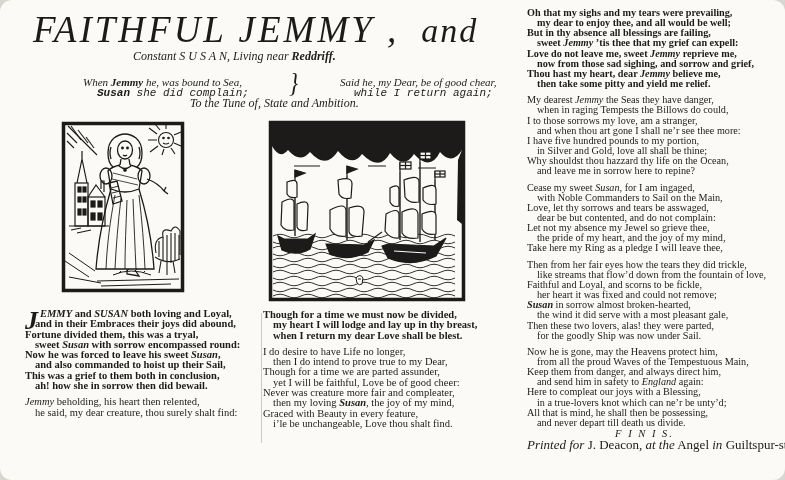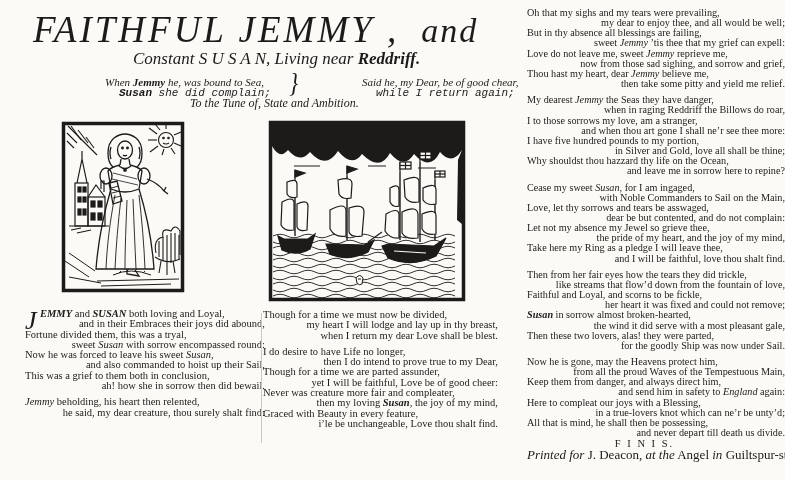--- a/index.html
+++ b/index.html
@@ -1,47 +1,47 @@
 <!DOCTYPE html>
 <html><head>
 <meta charset="utf-8">
 <style>
   html,body{margin:0;padding:0;}
   body{background:#d8d6d0;}
   .sheet{
     position:relative;width:785px;height:480px;background:#fbfaf6;overflow:hidden;
-    font-family:"Liberation Serif","DejaVu Serif",serif;color:#1c1b19;
+    font-family:"Liberation Serif","DejaVu Serif",serif;color:#1c1b19;border-radius:12px;
   }
   
   .title{position:absolute;left:33px;top:8px;white-space:nowrap;}
   .title-main{font-style:italic;font-size:37px;letter-spacing:3px;}
   .title-and{font-style:italic;font-size:34px;margin-left:22px;letter-spacing:2px;}
-  .subtitle{position:absolute;left:133px;top:49px;font-style:italic;font-size:17px;white-space:nowrap;}
-  .ep{position:absolute;font-style:italic;font-size:11px;line-height:10.6px;white-space:nowrap;margin-left:22px;}
+  .subtitle{position:absolute;left:133px;top:49px;font-style:italic;font-size:12px;white-space:nowrap;}
+  .ep{position:absolute;font-style:italic;font-size:11px;line-height:10.6px;white-space:nowrap;}
   .ep-left{left:83px;top:77px;}
   .ep-right{left:340px;top:77px;}
   .ep .l2{margin-left:14px;font-family:Liberation Mono, monospace;}
   .brace{position:absolute;left:289px;top:71px;font-size:23px;transform:scaleY(1.15);font-style:italic;}
   .tune{position:absolute;left:190px;top:96px;font-style:italic;font-size:12px;white-space:nowrap;}
   
   .cut{position:absolute;margin:0;padding:0;}
   .cut-woman{left:61px;top:121px;}
   .cut-ships{left:268px;top:120px;}
   
   .col{position:absolute;font-size:10.5px;line-height:10.3px;}
   .col-left{left:25px;top:309px;width:240px;}
   .col-middle{left:263px;top:310px;width:235px;}
   .col-right{left:527px;top:8px;width:258px;font-size:10.2px;line-height:10.15px;}
   .stanza{margin-top:6px;}
-  .stanza:first-child{margin-top:0;}
+  .stanza:first-child{margin-top:0;font-weight:bold;}
   .vline{white-space:nowrap;}
-  .vline.ind{margin-left:10px;text-align:right;}
+  .vline.ind{margin-left:10px;}
   .vline.first{position:relative;padding-left:15px;}
   .dropcap{position:absolute;left:0;top:1px;font-size:26px;line-height:22px;font-style:italic;}
-  .finis{margin-top:1px;width:235px;text-align:center;font-size:10.5px;letter-spacing:2px;}
+  .finis{margin-top:1px;width:235px;text-align:center;font-style:italic;font-size:10.5px;letter-spacing:2px;}
   .imprint{margin-top:1px;font-size:13px;white-space:nowrap;}
   
   .crease{position:absolute;left:261px;top:313px;width:1px;height:130px;background:#ccc9c2;}
 </style>
 </head>
 <body>
 
 <div class="sheet">
 
   <div class="title">
@@ -301,37 +301,36 @@
           <div class="vline ind">my dear to enjoy thee, and all would be well;</div>
           <div class="vline">But in thy absence all blessings are failing,</div>
           <div class="vline ind">sweet <i>Jemmy</i> ’tis thee that my grief can expell:</div>
           <div class="vline">Love do not leave me, sweet <i>Jemmy</i> reprieve me,</div>
           <div class="vline ind">now from those sad sighing, and sorrow and grief,</div>
           <div class="vline">Thou hast my heart, dear <i>Jemmy</i> believe me,</div>
           <div class="vline ind">then take some pitty and yield me relief.</div>
         </div>
         <div class="stanza">
           <div class="vline">My dearest <i>Jemmy</i> the Seas they have danger,</div>
-          <div class="vline ind">when in raging Reddriff the Billows do roar,</div>
+          <div class="vline ind">when in raging Tempests the Billows do could,</div>
           <div class="vline">I to those sorrows my love, am a stranger,</div>
           <div class="vline ind">and when thou art gone I shall ne’r see thee more:</div>
           <div class="vline">I have five hundred pounds to my portion,</div>
           <div class="vline ind">in Silver and Gold, love all shall be thine;</div>
           <div class="vline">Why shouldst thou hazzard thy life on the Ocean,</div>
           <div class="vline ind">and leave me in sorrow here to repine?</div>
         </div>
         <div class="stanza">
           <div class="vline">Cease my sweet <i>Susan</i>, for I am ingaged,</div>
           <div class="vline ind">with Noble Commanders to Sail on the Main,</div>
           <div class="vline">Love, let thy sorrows and tears be asswaged,</div>
           <div class="vline ind">dear be but contented, and do not complain:</div>
           <div class="vline">Let not my absence my Jewel so grieve thee,</div>
           <div class="vline ind">the pride of my heart, and the joy of my mind,</div>
           <div class="vline">Take here my Ring as a pledge I will leave thee,</div>
-          <div class="vline ind">and I will be faithful, love thou shalt find.</div>
         </div>
         <div class="stanza">
           <div class="vline">Then from her fair eyes how the tears they did trickle,</div>
           <div class="vline ind">like streams that flow’d down from the fountain of love,</div>
           <div class="vline">Faithful and Loyal, and scorns to be fickle,</div>
           <div class="vline ind">her heart it was fixed and could not remove;</div>
           <div class="vline"><b><i>Susan</i></b> in sorrow almost broken-hearted,</div>
           <div class="vline ind">the wind it did serve with a most pleasant gale,</div>
           <div class="vline">Then these two lovers, alas! they were parted,</div>
           <div class="vline ind">for the goodly Ship was now under Sail.</div>

